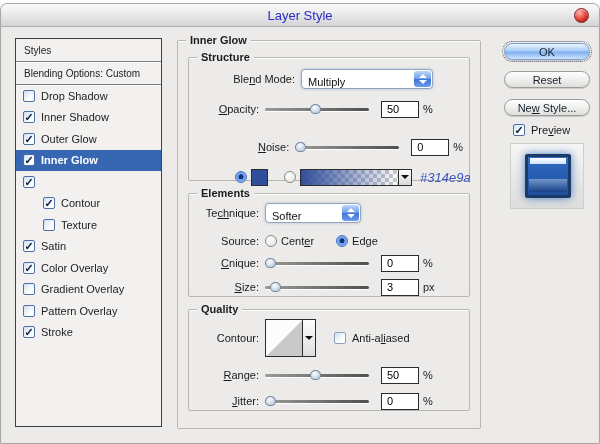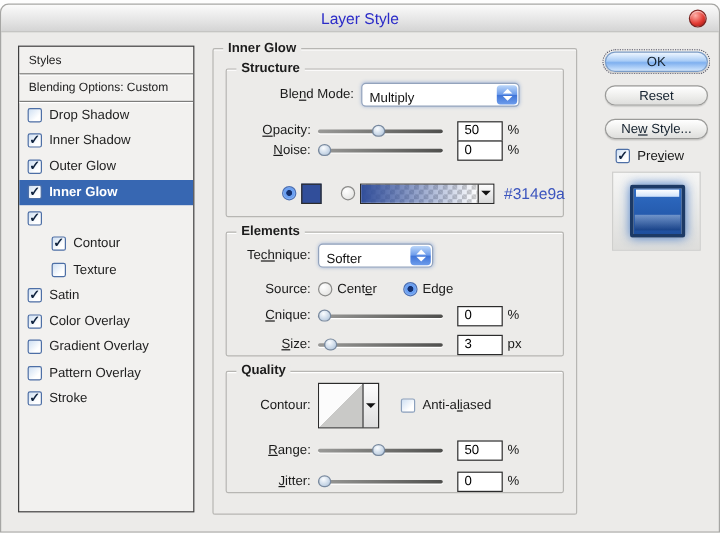--- a/index.html
+++ b/index.html
@@ -186,31 +186,31 @@
         <div class="row" style="top:40px;">
           <span class="lbl"><span></span><span class="mn">O</span><span>pacity:</span></span>
           <span class="slider">
               <span class="track"></span>
               <span class="thumb" style="left: calc(48% - 5.28px);"></span>
             </span>
           <input class="valbox" value="50" style="">
           <span class="unit">%</span>
         </div>
 
-        <div class="row" style="top:56px;">
+        <div class="row" style="top:78px;justify-content:flex-end;">
           <span class="lbl"><span></span><span class="mn">N</span><span>oise:</span></span>
           <span class="slider">
               <span class="track"></span>
               <span class="thumb" style="left: calc(0% + 0px);"></span>
             </span>
           <input class="valbox" value="0" style="">
           <span class="unit">%</span>
         </div>
 
-        <div class="row" style="top:92px; left:46px;">
+        <div class="row" style="top:108px; left:46px;font-style:italic;">
           <span class="radio sel"></span>
           <span class="swatch" style="background: rgb(49, 78, 154);"></span>
           <span class="radio"></span>
           <span class="grad-wrap">
               <span class="grad"></span>
               <span class="grad-arrow">
                 <span class="tri-down dark"></span>
               </span>
             </span>
           <span class="hex" style="color: rgb(60, 85, 190);">#314e9a</span>

